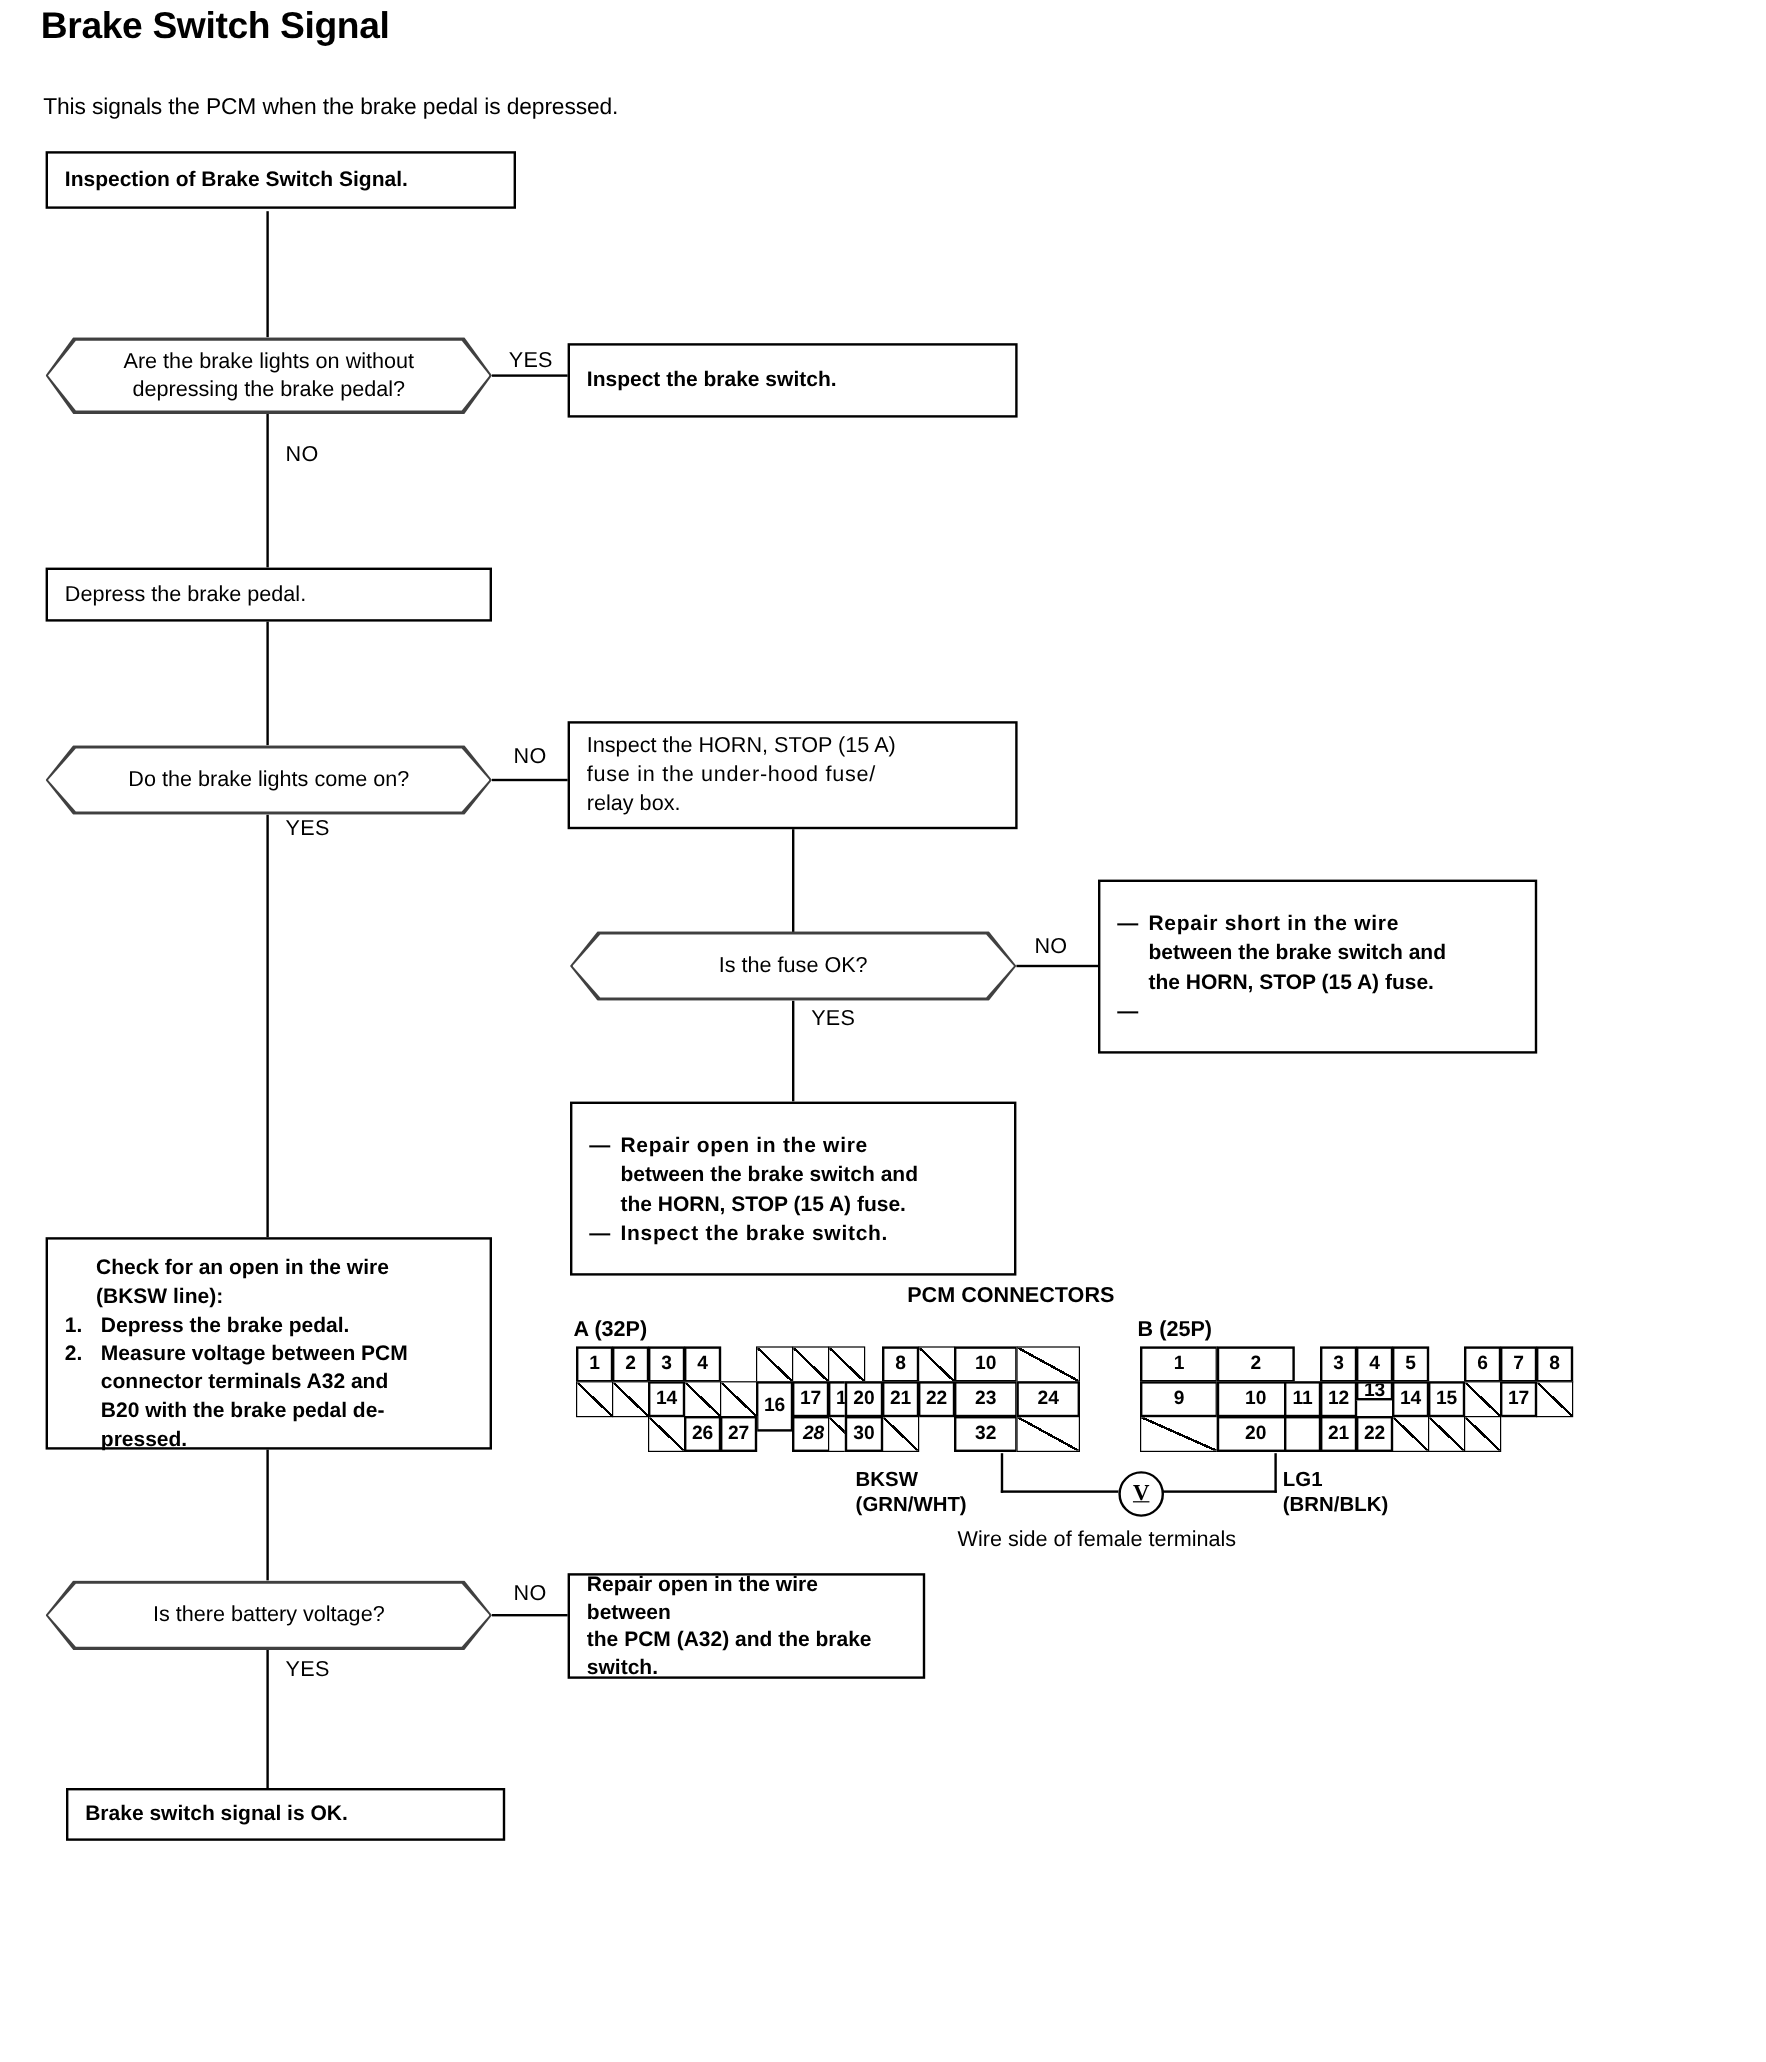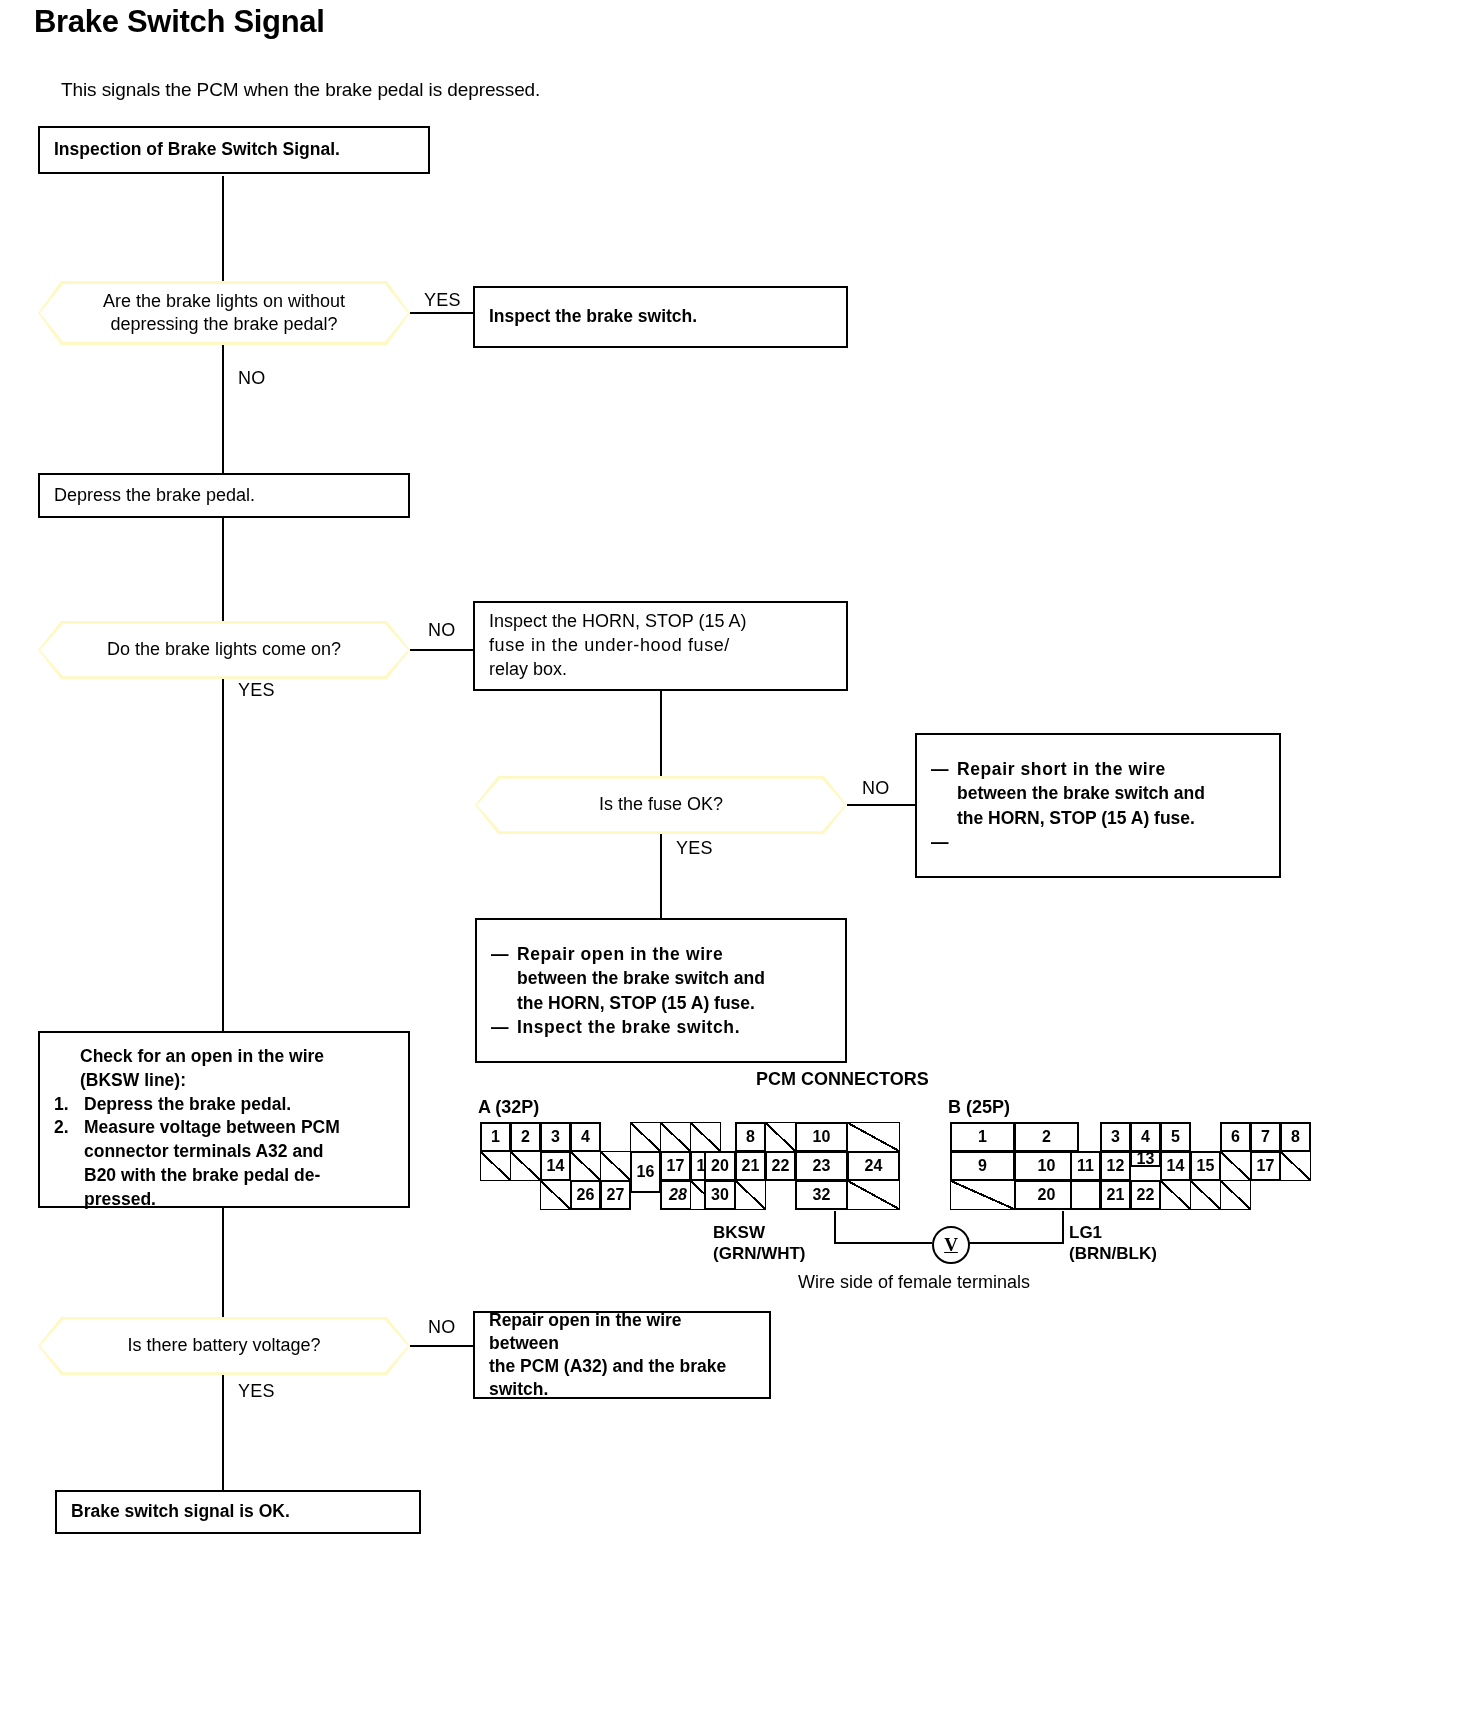--- a/index.html
+++ b/index.html
@@ -21,21 +21,20 @@
   #page-title {
     left: 34px; top: 4px;
     font-size: 31px;
     font-weight: bold;
     letter-spacing: -0.3px;
   }
   #intro-text {
     left: 36px; top: 79px;
     font-size: 19px;
     letter-spacing: -0.1px;
-    margin-left: 25px;
   }
 
   
   .proc-box {
     border: 2px solid #000;
     box-sizing: border-box;
     background: #fff;
     display: flex;
     align-items: center;
   }
@@ -43,21 +42,21 @@
     padding: 0 14px;
     width: 100%;
     box-sizing: border-box;
   }
   .bold-txt { font-weight: bold; font-size: 17.5px; line-height: 1.32; }
   .reg-txt  { font-weight: normal; font-size: 18px; line-height: 1.32; }
   .mono-ish { letter-spacing: 0.6px; }
 
   
   .hex {
-    background: #fef9c3;
+    background: #404040;
     display: flex;
     align-items: center;
     justify-content: center;
     -webkit-clip-path: polygon(0% 50%, 6.2% 0%, 93.8% 0%, 100% 50%, 93.8% 100%, 6.2% 100%);
     clip-path: polygon(0% 50%, 6.2% 0%, 93.8% 0%, 100% 50%, 93.8% 100%, 6.2% 100%);
   }
   .hex > .hex-in {
     background: #fff;
     width: calc(100% - 4px);
     height: calc(100% - 4px);

